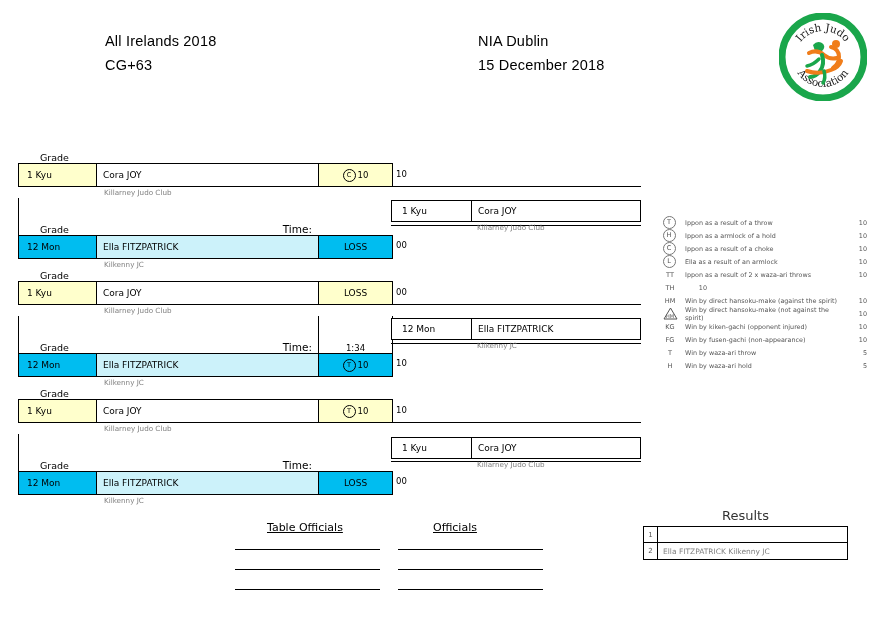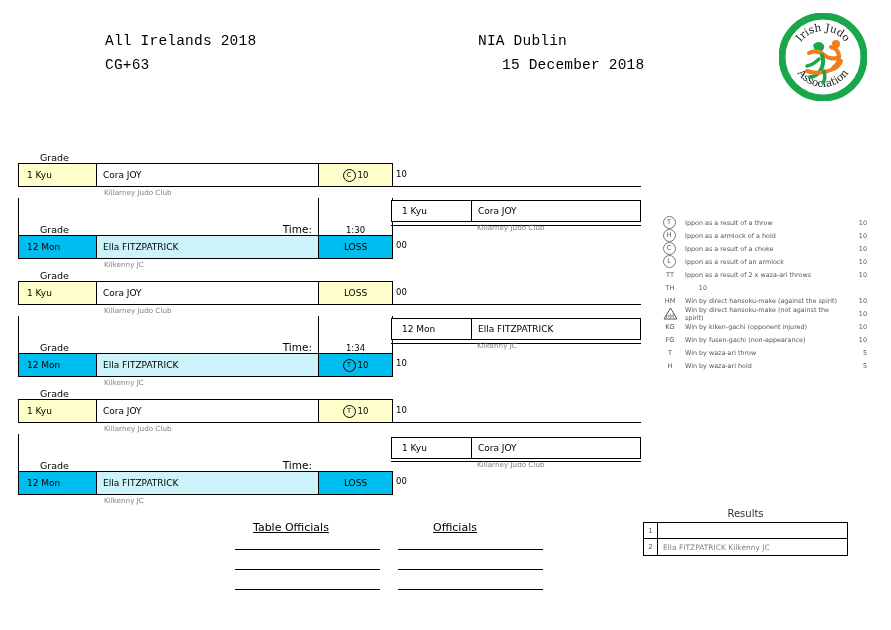--- a/index.html
+++ b/index.html
@@ -3,21 +3,21 @@
 <meta charset="utf-8">
 <style>
   html,body{margin:0;padding:0;}
   body{
     width:891px;height:630px;background:#ffffff;position:relative;
     font-family:"DejaVu Sans", sans-serif;color:#000;overflow:hidden;
   }
   .abs{position:absolute;}
 
   
-  .hdr-title{font-size:14.5px;letter-spacing:.2px;white-space:nowrap;font-family:Liberation Mono, monospace;}
+  .hdr-title{font-size:14.5px;letter-spacing:.2px;white-space:nowrap;font-family:Liberation Sans, sans-serif;}
 
   
   .logo-wrap{width:88px;height:88px;}
 
   
   .match{width:375px;height:96px;}
   .grade-lbl{font-size:9.5px;color:#000;font-family:"DejaVu Sans",sans-serif;}
   .mrow{display:flex;height:24px;box-sizing:border-box;}
   .cell{box-sizing:border-box;display:flex;align-items:center;font-size:9px;
         border:1px solid #000;border-right:none;}
@@ -66,37 +66,37 @@
   .tri{position:relative;width:15px;height:13px;display:inline-flex;
        align-items:flex-end;justify-content:center;}
   .tri svg{position:absolute;left:0;top:0;}
   .tri span{position:relative;font-size:5px;color:#555;padding-bottom:1px;}
 
   
   .offtitle{font-size:11px;text-decoration:underline;white-space:nowrap;}
   .sigline{height:1px;background:#000;width:145px;}
 
   
-  .res-title{font-size:10px;color:#333;}
+  .res-title{font-size:13px;color:#333;}
   .resbox{width:205px;border:1px solid #000;box-sizing:border-box;}
   .resrow{display:flex;height:16px;box-sizing:border-box;}
   .res-no{width:14px;box-sizing:border-box;border-right:1px solid #000;
           display:flex;align-items:center;justify-content:center;font-size:7px;color:#555;}
   .res-txt{flex:1;display:flex;align-items:center;padding-left:5px;font-size:7.5px;color:#808080;}
   .resrow.top{border-bottom:1px solid #000;}
 
   .conn{background:#000;}
 </style>
 </head>
 <body>
 
 <div class="abs hdr-title" style="left:105px;top:33px;">All Irelands 2018</div>
 <div class="abs hdr-title" style="left:105px;top:57px;">CG+63</div>
 <div class="abs hdr-title" style="left:478px;top:33px;">NIA Dublin</div>
-<div class="abs hdr-title" style="left:502px;top:57px;">15 December 2018</div>
+<div class="abs hdr-title" style="left:478px;top:57px;">15 December 2018</div>
 
 <div class="abs logo-wrap" style="left:779px;top:13px;">
   <svg width="88" height="88" viewBox="0 0 88 88">
     <circle cx="44" cy="44" r="41" fill="#ffffff" stroke="#1aa64b" stroke-width="7"></circle>
     <path id="arcTop" d="M 16 46 A 28 28 0 0 1 72 46" fill="none"></path>
     <path id="arcBot" d="M 14 44 A 30 30 0 0 0 74 44" fill="none"></path>
     <text font-size="10.5" font-family="DejaVu Serif, serif" fill="#1a1a1a">
       <textPath href="#arcTop" startOffset="50%" text-anchor="middle">Irish Judo</textPath>
     </text>
     <text font-size="10.5" font-family="DejaVu Serif, serif" fill="#1a1a1a">
@@ -124,21 +124,20 @@
       <div class="cell c-score">
         <span class="scoretxt">
             <span class="circ">C</span>
             <span>10</span>
           </span>
       </div>
     </div>
     <div class="club">Killarney Judo Club</div>
     <div class="midrow">
       <div class="m-blank">Time:</div>
-      <div class="m-time">1:30</div>
     </div>
     <div class="grade-lbl" style="padding-left:22px;margin-top:-14px;">Grade</div>
     <div class="mrow blu">
       <div class="cell c-grade">12 Mon</div>
       <div class="cell c-name">Ella FITZPATRICK</div>
       <div class="cell c-score">LOSS</div>
     </div>
     <div class="club">Kilkenny JC</div>
   </div>
 </div>
@@ -254,21 +253,21 @@
         <div class="lsym">
           <span class="circ" style="color: rgb(85, 85, 85); border-color: rgb(119, 119, 119);">C</span>
         </div>
         <div class="ldesc">Ippon as a result of a choke</div>
         <div class="lval">10</div>
       </div>
       <div class="lrow">
         <div class="lsym">
           <span class="circ" style="color: rgb(85, 85, 85); border-color: rgb(119, 119, 119);">L</span>
         </div>
-        <div class="ldesc">Ippon as a result of an armlock</div>
+        <div class="ldesc">Ella as a result of an armlock</div>
         <div class="lval">10</div>
       </div>
       <div class="lrow">
         <div class="lsym">TT</div>
         <div class="ldesc">Ippon as a result of 2 x waza-ari throws</div>
         <div class="lval">10</div>
       </div>
       <div class="lrow">
         <div class="lsym">TH</div>
         <div class="lval">10</div>
@@ -306,21 +305,21 @@
         <div class="lval">5</div>
       </div>
       <div class="lrow">
         <div class="lsym">H</div>
         <div class="ldesc">Win by waza-ari hold</div>
         <div class="lval">5</div>
       </div>
     </div>
 </div>
 
-<div class="abs offtitle" style="left:253px;top:521px;">Table Officials</div>
+<div class="abs offtitle" style="left:267px;top:521px;">Table Officials</div>
 <div class="abs sigline" style="left:235px;top:549px;"></div>
 <div class="abs sigline" style="left:235px;top:569px;"></div>
 <div class="abs sigline" style="left:235px;top:589px;"></div>
 
 <div class="abs offtitle" style="left:433px;top:521px;">Officials</div>
 <div class="abs sigline" style="left:398px;top:549px;"></div>
 <div class="abs sigline" style="left:398px;top:569px;"></div>
 <div class="abs sigline" style="left:398px;top:589px;"></div>
 
 <div class="abs" style="left:643px;top:508px;">

